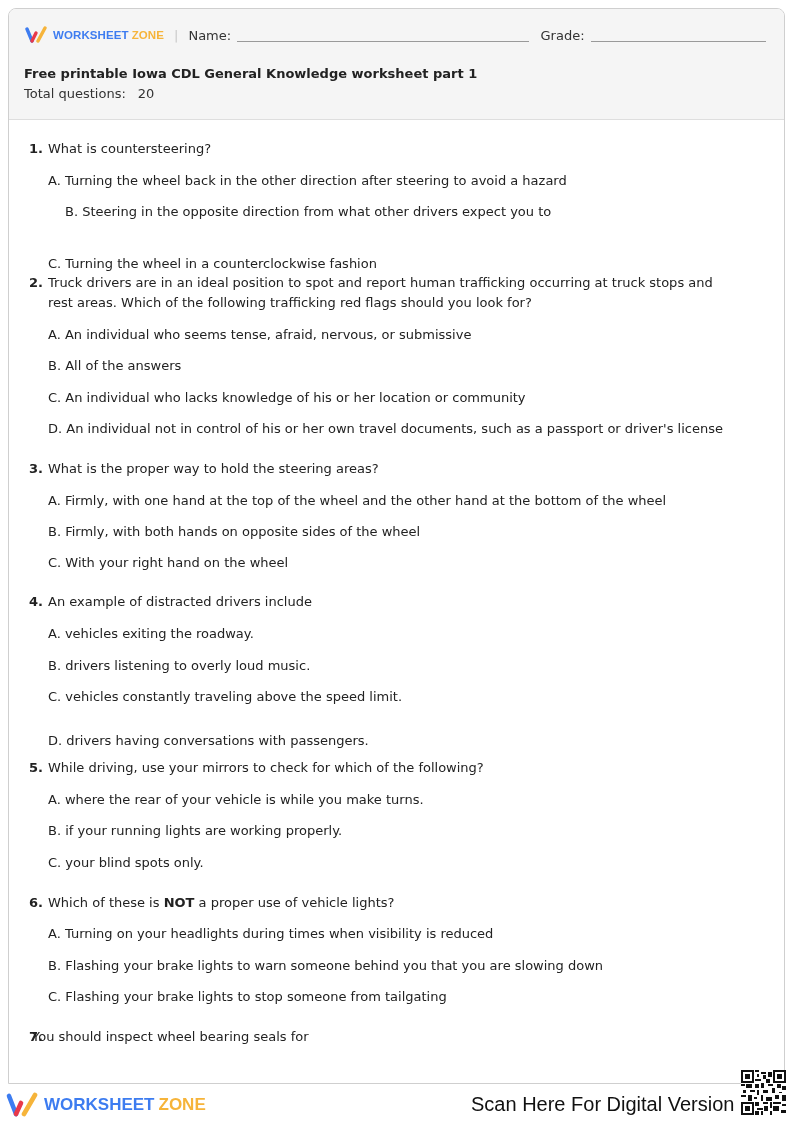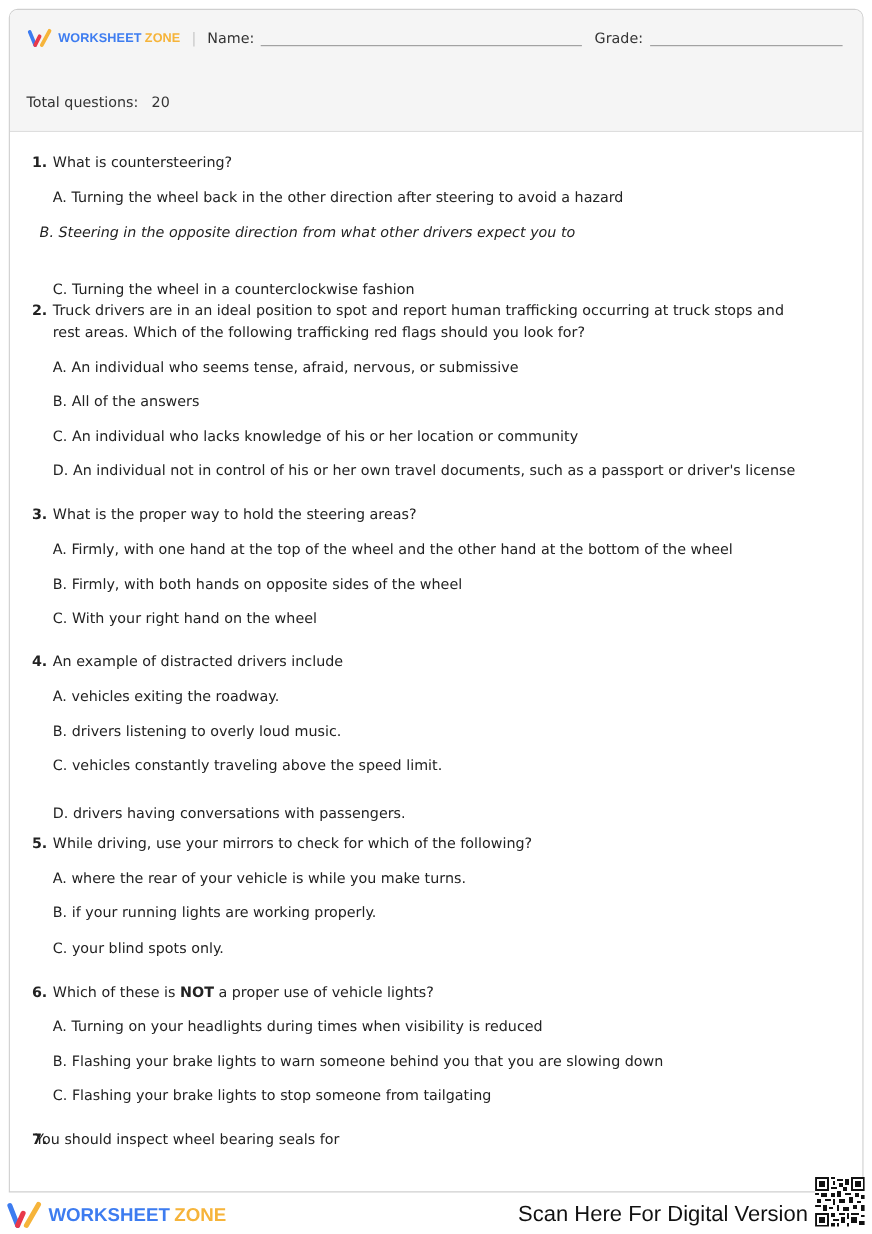--- a/index.html
+++ b/index.html
@@ -54,33 +54,34 @@
         </svg>
         <span class="logo-text lt-blue">WORKSHEET</span>
         <span class="logo-text lt-orange">ZONE</span>
       </div>
       <span class="sep">|</span>
       <span class="label">Name:</span>
       <span class="line name-line"></span>
       <span class="label grade-label">Grade:</span>
       <span class="line grade-line"></span>
     </div>
+    <div class="ws-title">Free printable Iowa CDL General Knowledge worksheet part 1</div>
     <div class="ws-total">
       <span>Total questions:</span><span class="num">20</span>
     </div>
   </div>
 </div>
 
 <div>
 
   <div>
     <span class="q-num" style="position:absolute;top:141px;left:29px;">1.</span>
     <span class="q-text" style="position:absolute;top:139px;left:48px;">What is countersteering?</span>
     <span class="opt" style="top:173px;left:48px;">A. Turning the wheel back in the other direction after steering to avoid a hazard</span>
-    <span class="opt" style="top:204px;left:36px;font-style:italic;">B. Steering in the opposite direction from what other drivers expect you to</span>
+    <span class="opt" style="top:204px;left:65px;">B. Steering in the opposite direction from what other drivers expect you to</span>
     <span class="opt" style="top:240px;left:48px;margin-top:16px;">C. Turning the wheel in a counterclockwise fashion</span>
   </div>
 
   <div>
     <span class="q-num" style="position:absolute;top:275px;left:29px;">2.</span>
     <span class="q-text" style="position:absolute;top:273px;left:48px;width:690px;">Truck drivers are in an ideal position to spot and report human trafficking occurring at truck stops and rest areas. Which of the following trafficking red flags should you look for?</span>
     <span class="opt" style="top:327px;left:48px;">A. An individual who seems tense, afraid, nervous, or submissive</span>
     <span class="opt" style="top:358px;left:48px;">B. All of the answers</span>
     <span class="opt" style="top:390px;left:48px;">C. An individual who lacks knowledge of his or her location or community</span>
     <span class="opt" style="top:421px;left:48px;">D. An individual not in control of his or her own travel documents, such as a passport or driver's license</span>

